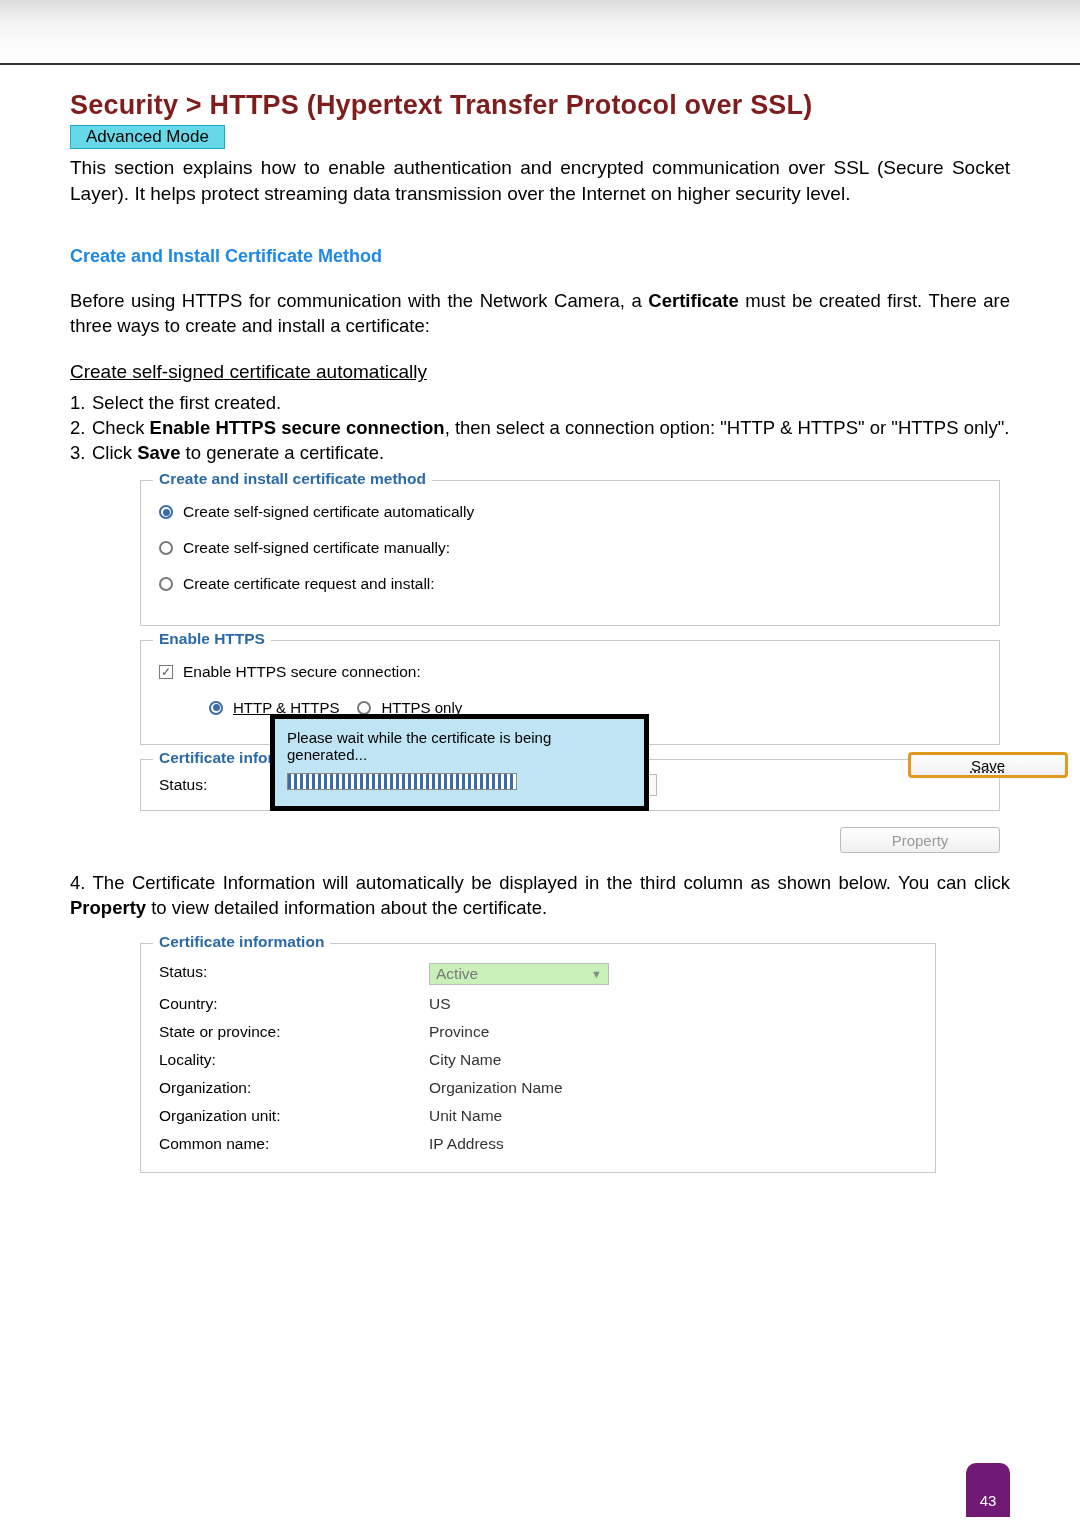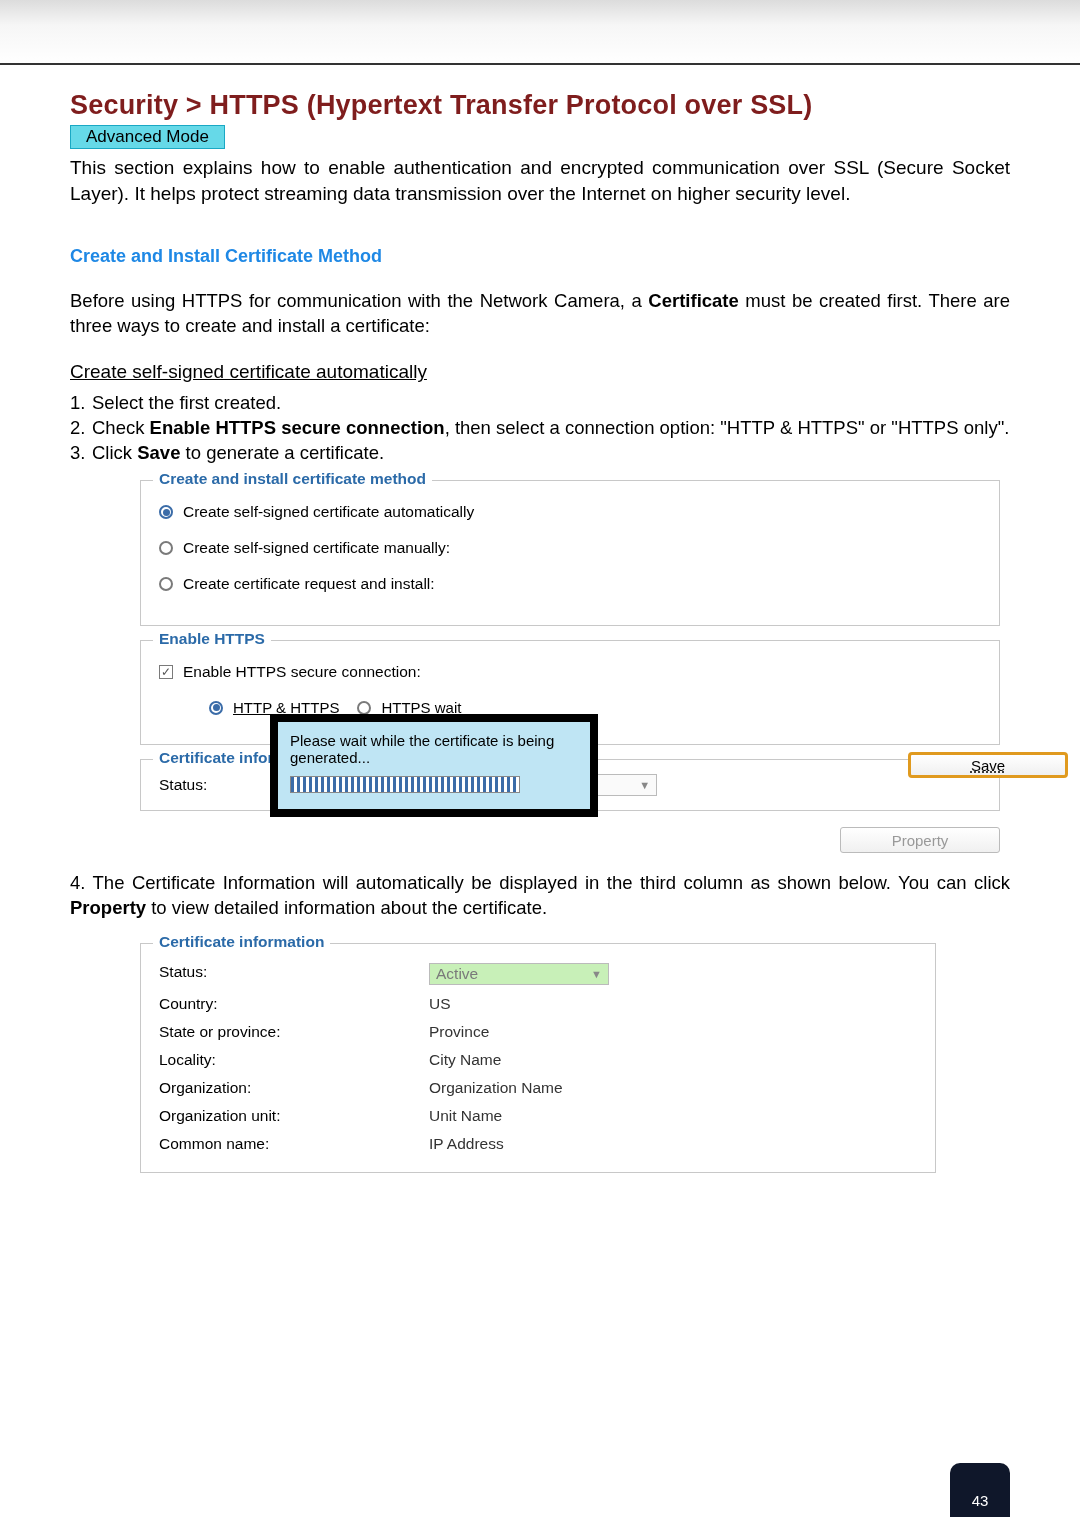--- a/index.html
+++ b/index.html
@@ -119,23 +119,23 @@
     margin-left: 50px;
     display: flex;
     gap: 10px;
     align-items: center;
     font-size: 15px;
   }
 
   
   .popup {
     position: absolute;
-    width: 328px;
+    width: 379px;
     background: #bfe5f4;
-    border: 8px solid #000000;
+    border: 5px solid #000000;
     padding: 10px 12px 16px 12px;
     font-size: 15px;
     color: #000;
     left: 270px;
     top: 714px;
   }
   .progress {
     margin-top: 10px;
     height: 17px;
     border: 1px solid #888;
@@ -197,23 +197,23 @@
     display: flex;
     padding: 5px 0;
   }
   .cert-info-table .lbl { width: 270px; }
   .cert-info-table .val { color: #333; }
 
   .page-num-tab {
     position: fixed;
     right: 70px;
     bottom: 10px;
-    background: #0f172a;
+    background: #701a75;
     color: #fff;
-    width: 60px;
+    width: 44px;
     height: 54px;
     border-radius: 10px 10px 0 0;
     display: flex;
     align-items: flex-end;
     justify-content: center;
     padding-bottom: 8px;
     font-size: 15px;
   }
   .clear { clear: both; }
 </style>
@@ -277,21 +277,21 @@
       <div class="fieldset" style="padding-bottom:28px">
         <div class="legend">Enable HTTPS</div>
         <div class="check-row">
           <span class="checkbox">✓</span>
           <span>Enable HTTPS secure connection:</span>
         </div>
         <div class="sub-radio-row">
           <span class="radio selected"></span>
           <span style="text-decoration:underline">HTTP &amp; HTTPS</span>
           <span class="radio" style="margin-left:8px"></span>
-          <span style="text-decoration:underline">HTTPS wait</span>
+          <span style="text-decoration:underline">HTTPS only</span>
         </div>
       </div>
 
       <div class="fieldset">
         <div class="legend">Certificate inform</div>
         <div class="status-field">
           <span>Status:</span>
           <span class="status-select" style="margin-left:180px">
             <span>Not installed</span>
             <span class="chev">▼</span>

